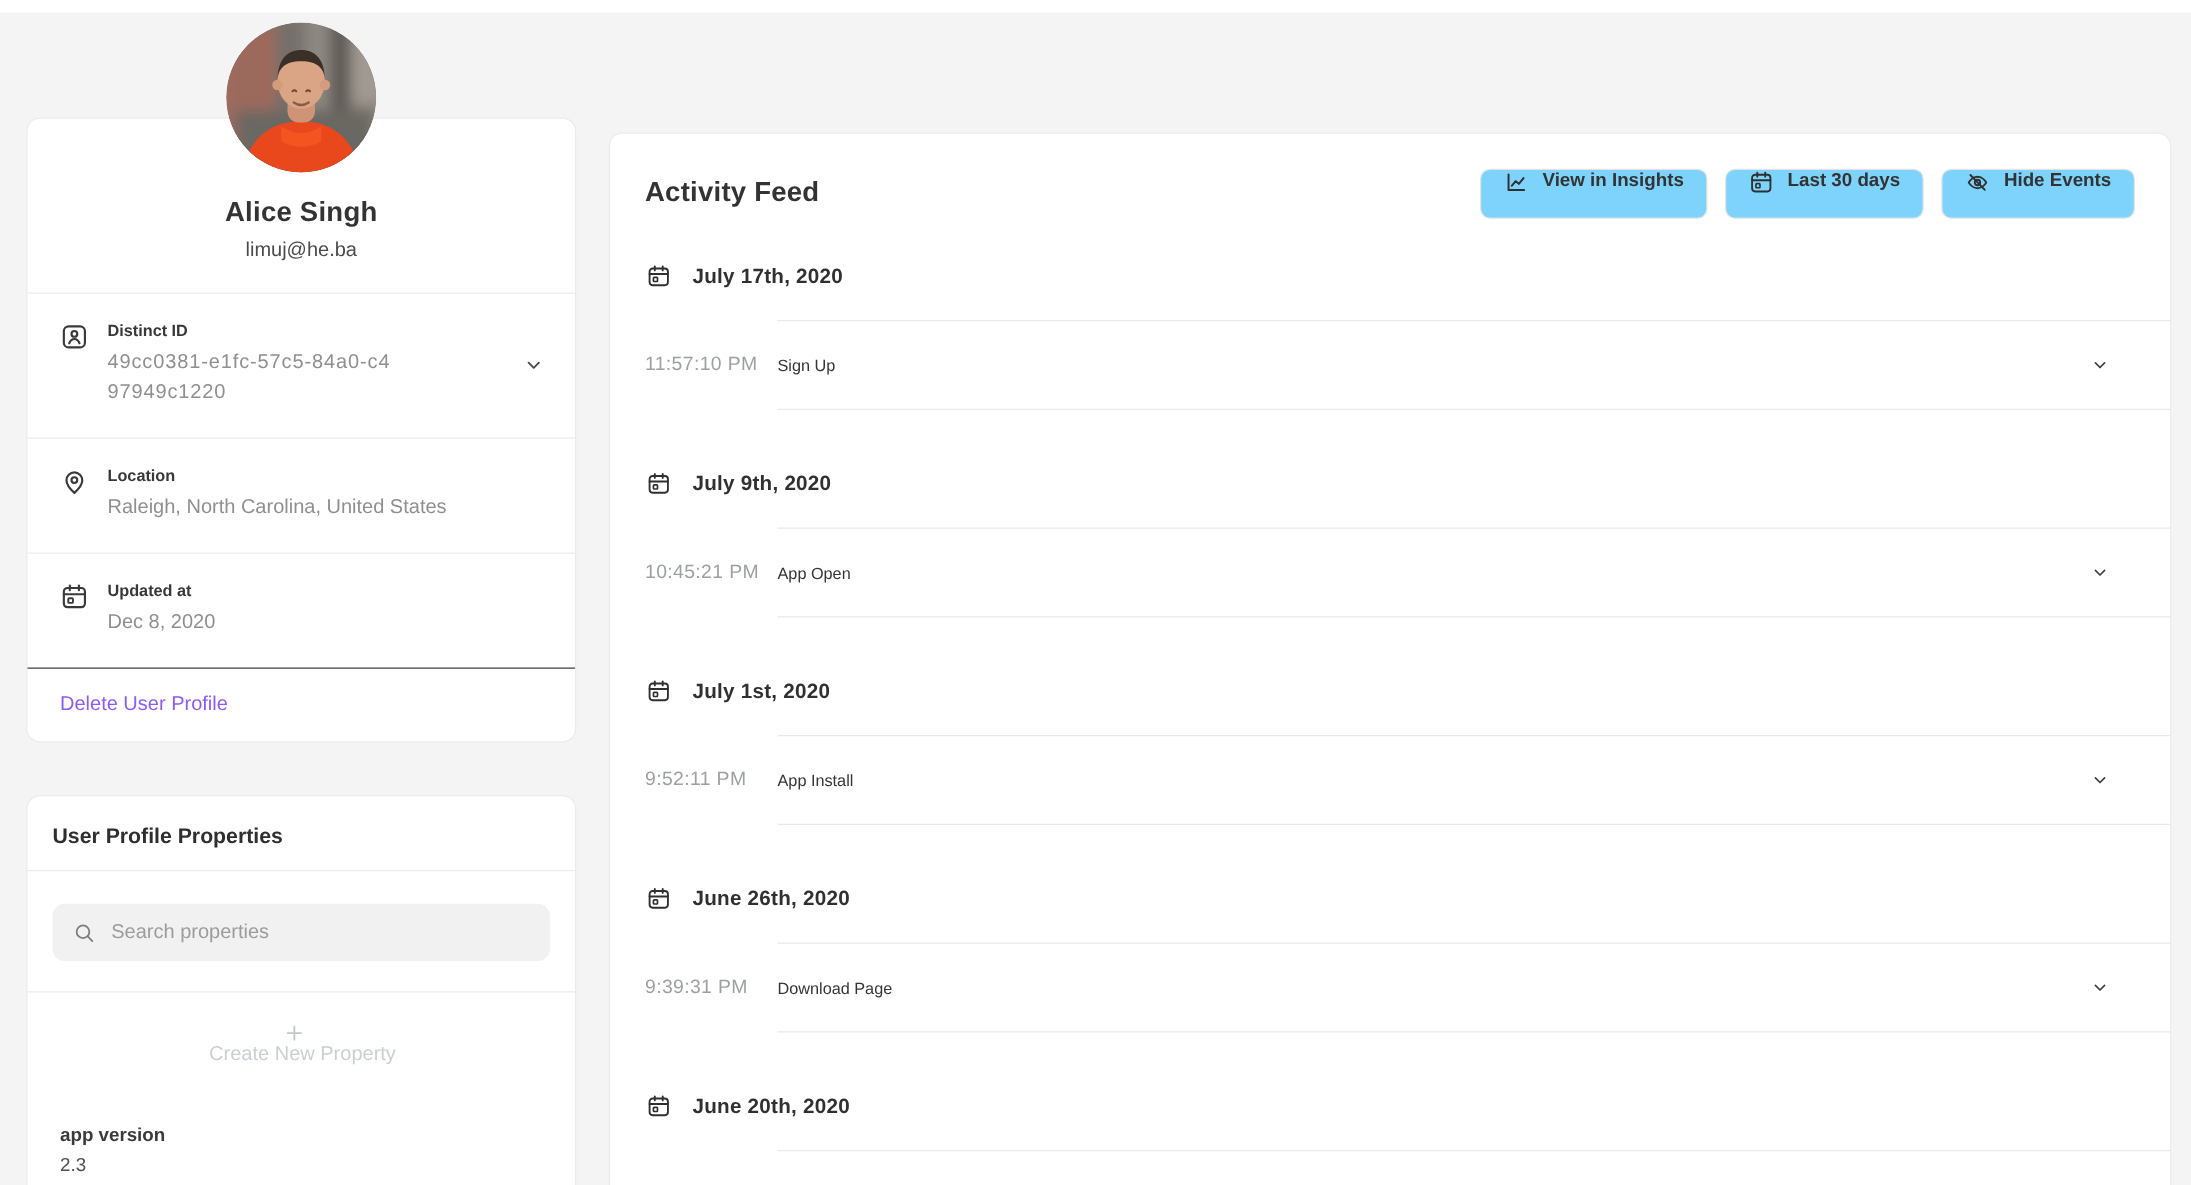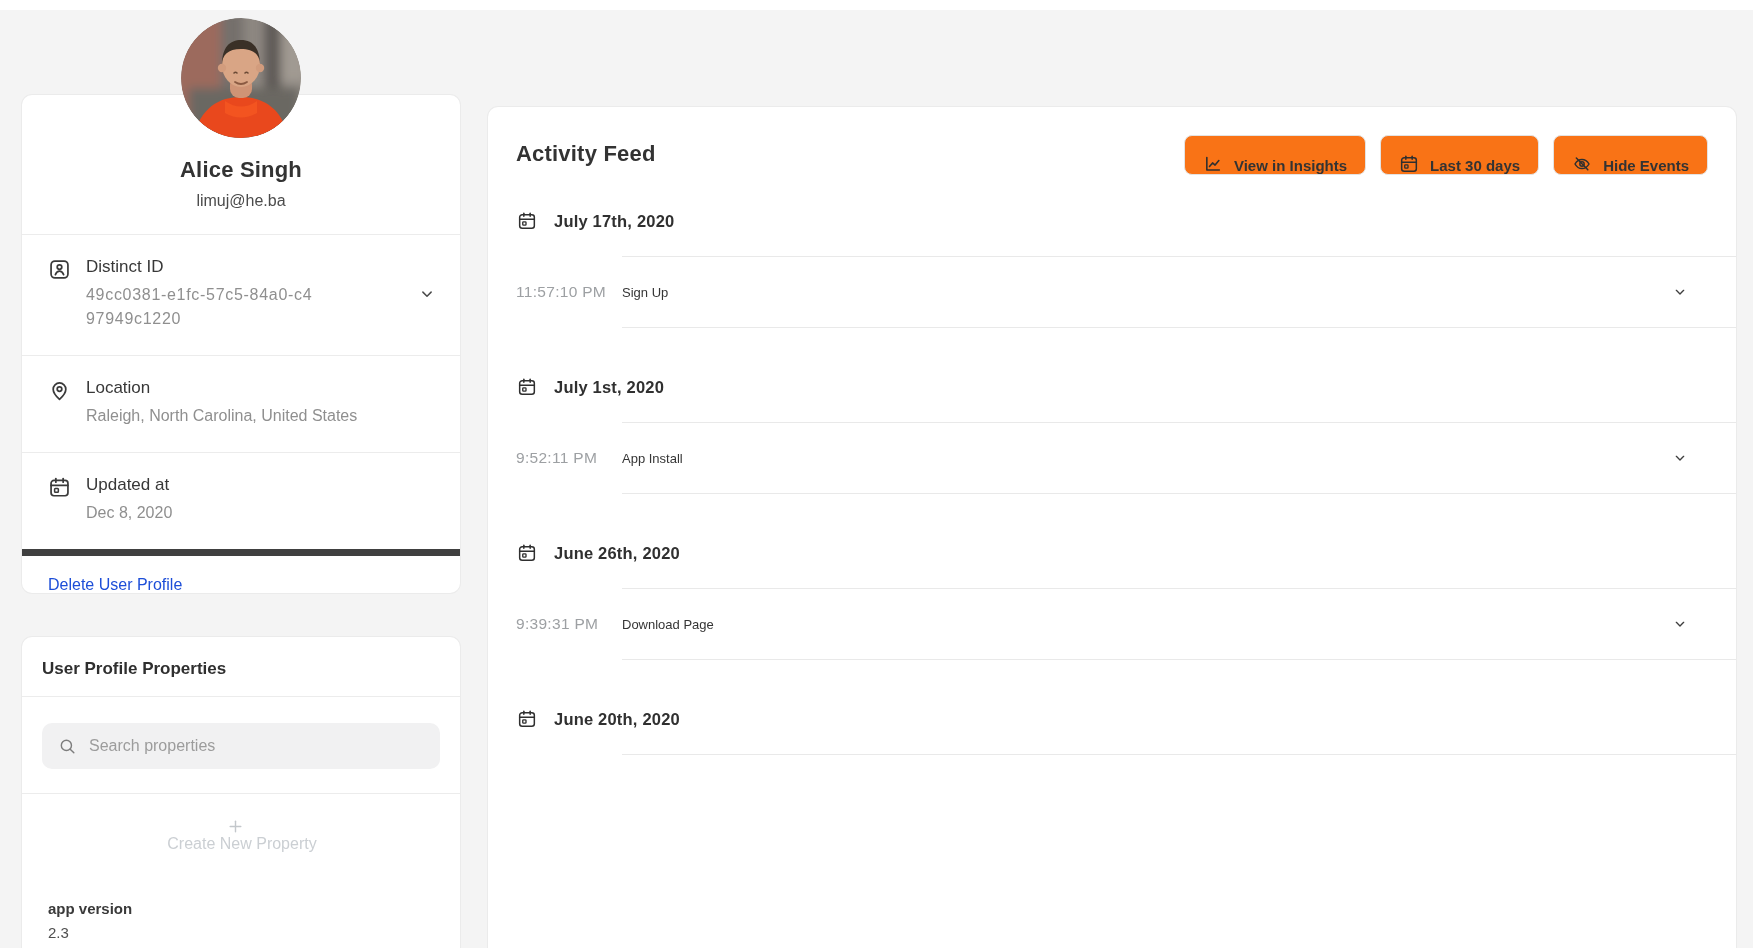--- a/index.html
+++ b/index.html
@@ -30,30 +30,30 @@
   .profile-email { margin-top:9px; font-size:16px; color:#4b4b4b; }
 
   .field-section {
     border-top:1px solid #ececec;
     display:flex; align-items:flex-start;
     padding:22px 24px 24px 26px;
   }
   .field-icon { flex:0 0 auto; width:23px; height:23px; color:#3a3a3a; margin-top:1px; }
   .field-icon svg { width:23px; height:23px; display:block; }
   .field-body { margin-left:15px; flex:1 1 auto; }
-  .field-label { font-size:17px; color:#383838; }
+  .field-label { font-size:13px; color:#383838;font-weight:bold; }
   .field-value { margin-top:6px; font-size:16px; color:#8f8f8f; line-height:1.5; }
   .field-value.mono-wrap { max-width:228px; word-break:break-all; letter-spacing:.7px; }
   .field-chevron { flex:0 0 auto; align-self:center; color:#4a4a4a; cursor:pointer; }
   .field-chevron svg { width:18px; height:18px; display:block; }
 
   .delete-row {
-    border-top:7px solid #404040;
+    border-top:1px solid #404040;
     padding:20px 24px 24px 26px;
-    font-size:16px; color:#1d4ed8;
+    font-size:16px; color:#8b5cf6;
   }
 
   
   .props-card { left:22px; top:637px; width:438px; height:420px; }
   .props-title { padding:22px 20px 17px; font-size:17px; font-weight:bold; color:#2f2f2f; }
   .props-search-section { border-top:1px solid #ececec; padding:26px 20px 24px; }
   .search-pill {
     display:flex; align-items:center;
     height:46px; border-radius:10px; background:#f1f1f2;
     padding:0 16px;
@@ -79,23 +79,23 @@
 
   
   .feed-card { left:488px; top:107px; width:1248px; height:900px; }
   .feed-header {
     height:68px; padding:28px 28px 0;
     display:flex; align-items:flex-start; justify-content:space-between;
   }
   .feed-title { font-size:22px; font-weight:bold; color:#333333; letter-spacing:.2px; padding-top:6px; }
   .feed-actions { display:flex; gap:14px; }
   .feed-btn {
-    display:flex; align-items:flex-end; gap:11px;
+    display:flex; align-items:flex-start; gap:11px;
     height:40px; padding:0 18px;
-    background:#f97316; border:1px solid #e3e3e3; border-radius:8px;
+    background:#7dd3fc; border:1px solid #e3e3e3; border-radius:8px;
     font-family:"Liberation Sans", sans-serif;
     font-size:15px; font-weight:600; color:#333333;
     cursor:pointer;
   }
   .feed-btn svg { width:20px; height:20px; color:#2f2f2f; }
 
   .group { margin-top:49px; }
   .groups .group:first-of-type { margin-top:36px; }
   .group-header {
     display:flex; align-items:center; gap:17px;
@@ -312,20 +312,39 @@
           <span class="event-name">Sign Up</span>
           <span class="event-chevron">
             <svg viewBox="0 0 24 24">
                 <use href="#ic-chevron-down"></use>
               </svg>
           </span>
         </div>
       </div>
     </div>
 
+    <div class="group">
+      <div class="group-header">
+        <svg viewBox="0 0 24 24">
+            <use href="#ic-calendar"></use>
+          </svg>
+        <span class="group-date">July 9th, 2020</span>
+      </div>
+      <div class="events">
+        <div class="event-row">
+          <span class="event-time">10:45:21 PM</span>
+          <span class="event-name">App Open</span>
+          <span class="event-chevron">
+            <svg viewBox="0 0 24 24">
+                <use href="#ic-chevron-down"></use>
+              </svg>
+          </span>
+        </div>
+      </div>
+    </div>
 
     <div class="group">
       <div class="group-header">
         <svg viewBox="0 0 24 24">
             <use href="#ic-calendar"></use>
           </svg>
         <span class="group-date">July 1st, 2020</span>
       </div>
       <div class="events">
         <div class="event-row">

